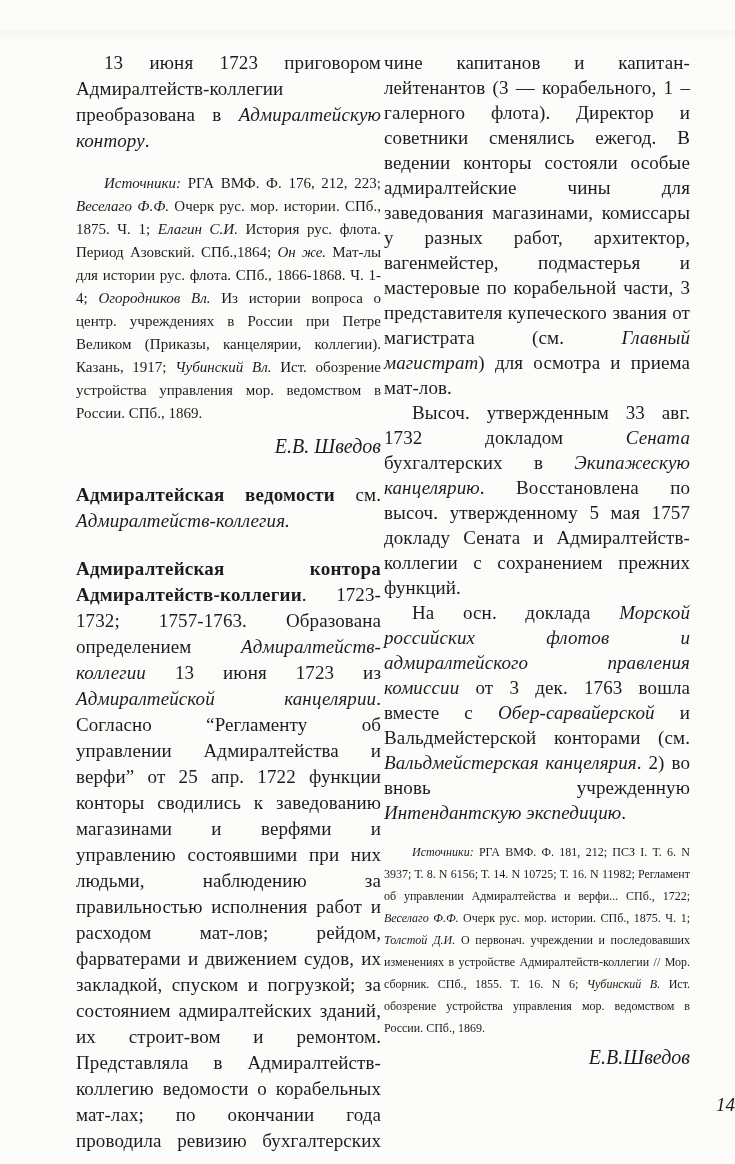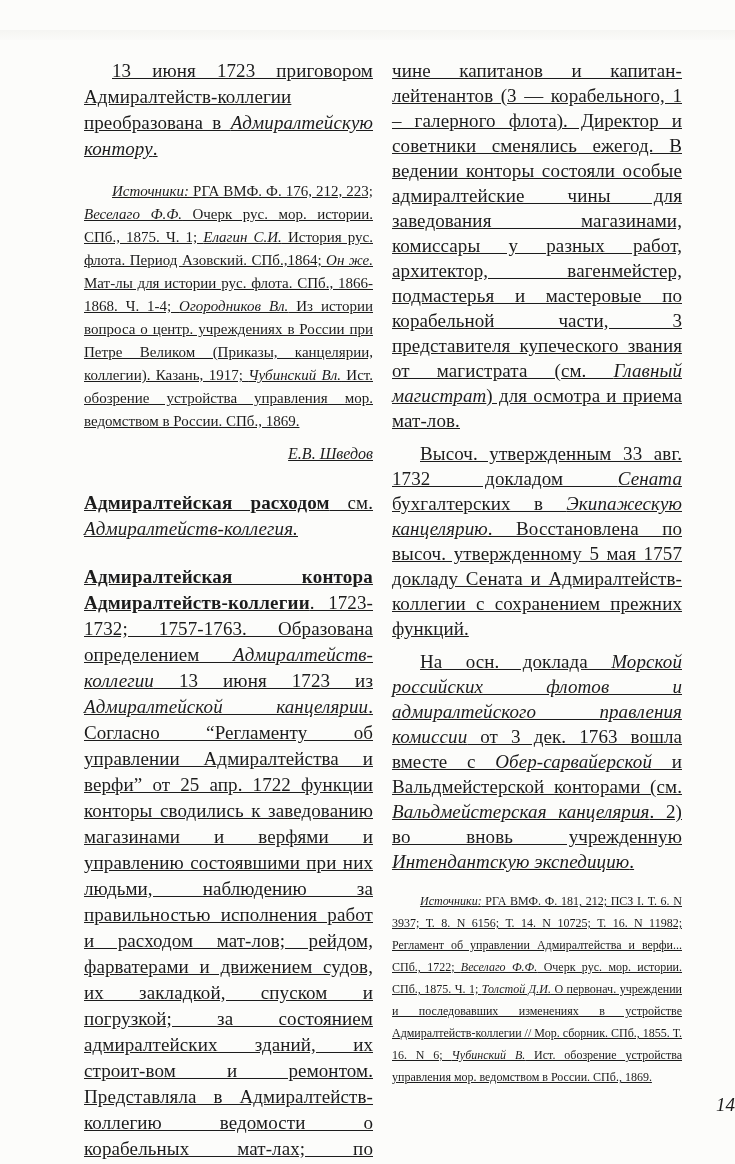--- a/index.html
+++ b/index.html
@@ -23,41 +23,41 @@
     width: 735px; height: 10px;
     background: linear-gradient(#f3f3f0, #fafaf8);
     opacity: .8;
   }
   .col {
     position: absolute; top: 50px;
     text-align: justify;
   }
   .col-left  { left: 76px;  width: 305px; }
   .col-right { left: 384px; width: 306px; }
-  p { margin: 8px; text-decoration: underline; }
+  p { margin: 0; }
   .body {
     font-size: 19px;
     line-height: 26px;
     letter-spacing: .1px;
   }
   .col-right .body { line-height: 25px; }
   .indent { text-indent: 28px; }
   .sources {
     font-size: 15px;
     line-height: 23px;
     text-indent: 28px;
     margin-top: 18px;
     text-align: justify;
   }
   .col-right .sources { font-size: 12px; line-height: 22px; margin-top: 16px; }
   .signature {
     margin-top: 9px;
     text-align: right;
     font-style: italic;
-    font-size: 16px;
+    font-size: 20px;
     line-height: 24px;
   }
   .col-right .signature { margin-top: 6px; }
   .gap-entry   { margin-top: 24px; }
   .gap-entry-2 { margin-top: 22px; }
   .it { font-style: italic; }
   .bd { font-weight: bold; letter-spacing: .2px; }
   .page-number {
     position: absolute;
     left: 45px; top: 1094px;
@@ -69,27 +69,28 @@
 </style>
 </head>
 <body>
 
 <div class="scan-page">
 
   <div class="col col-left">
     <p class="body indent"><span>13 июня 1723 приговором Адмиралтейств-коллегии преобразована в </span><span class="it">Адмиралтейскую контору</span><span>.</span></p>
     <p class="sources"><span class="it">Источники:</span><span> РГА ВМФ. Ф. 176, 212, 223; </span><span class="it">Веселаго Ф.Ф.</span><span> Очерк рус. мор. истории. СПб., 1875. Ч. 1; </span><span class="it">Елагин С.И.</span><span> История рус. флота. Период Азовский. СПб.,1864; </span><span class="it">Он же.</span><span> Мат-лы для истории рус. флота. СПб., 1866-1868. Ч. 1-4; </span><span class="it">Огородников Вл.</span><span> Из истории вопроса о центр. учреждениях в России при Петре Великом (Приказы, канцелярии, коллегии). Казань, 1917; </span><span class="it">Чубинский Вл.</span><span> Ист. обозрение устройства управления мор. ведомством в России. СПб., 1869.</span></p>
     <p class="signature"><span class="it">Е.В. Шведов</span></p>
-    <p class="body gap-entry"><span class="bd">Адмиралтейская расходом</span><span> см. </span><span class="it">Адмиралтейств-коллегия.</span></p>
+    <p class="body gap-entry"><span class="bd">Адмиралтейская ведомости</span><span> см. </span><span class="it">Адмиралтейств-коллегия.</span></p>
     <p class="body gap-entry-2"><span class="bd">Адмиралтейская контора Адмиралтейств-коллегии</span><span>. 1723-1732; 1757-1763. Образована определением </span><span class="it">Адмиралтейств-коллегии</span><span> 13 июня 1723 из </span><span class="it">Адмиралтейской канцелярии</span><span>. Согласно “Регламенту об управлении Адмиралтейства и верфи” от 25 апр. 1722 функции конторы сводились к заведованию магазинами и верфями и управлению состоявшими при них людьми, наблюдению за правильностью исполнения работ и расходом мат-лов; рейдом, фарватерами и движением судов, их закладкой, спуском и погрузкой; за состоянием адмиралтейских зданий, их строит-вом и ремонтом. Представляла в Адмиралтейств-коллегию ведомости о корабельных мат-лах; по окончании года проводила ревизию бухгалтерских книг; составляла ежемес. ведомости о расходе и остатке мат-лов в магазинах, обеспечивала припасами порты и издавала указы о расходе мат-лов; сдавала в Адмиралтейств-коллегию вновь построенные суда; ведала исполнением суд. приговоров. Возглавлялась директором, являвшимся одновременно директором верфи в чине капитан-командора. Ему подчинялись советники в</span></p>
   </div>
 
   <div class="col col-right">
     <p class="body"><span>чине капитанов и капитан-лейтенантов (3 — корабельного, 1 – галерного флота). Директор и советники сменялись ежегод. В ведении конторы состояли особые адмиралтейские чины для заведования магазинами, комиссары у разных работ, архитектор, вагенмейстер, подмастерья и мастеровые по корабельной части, 3 представителя купеческого звания от магистрата (см. </span><span class="it">Главный магистрат</span><span>) для осмотра и приема мат-лов.</span></p>
     <p class="body indent"><span>Высоч. утвержденным 33 авг. 1732 докладом </span><span class="it">Сената</span><span> бухгалтерских в </span><span class="it">Экипажескую канцелярию</span><span>. Восстановлена по высоч. утвержденному 5 мая 1757 докладу Сената и Адмиралтейств-коллегии с сохранением прежних функций.</span></p>
     <p class="body indent"><span>На осн. доклада </span><span class="it">Морской российских флотов и адмиралтейского правления комиссии</span><span> от 3 дек. 1763 вошла вместе с </span><span class="it">Обер-сарвайерской</span><span> и Вальдмейстерской конторами (см. </span><span class="it">Вальдмейстерская канцелярия</span><span>. 2) во вновь учрежденную </span><span class="it">Интендантскую экспедицию</span><span>.</span></p>
     <p class="sources"><span class="it">Источники:</span><span> РГА ВМФ. Ф. 181, 212; ПСЗ I. Т. 6. N 3937; Т. 8. N 6156; Т. 14. N 10725; Т. 16. N 11982; Регламент об управлении Адмиралтейства и верфи... СПб., 1722; </span><span class="it">Веселаго Ф.Ф.</span><span> Очерк рус. мор. истории. СПб., 1875. Ч. 1; </span><span class="it">Толстой Д.И.</span><span> О первонач. учреждении и последовавших изменениях в устройстве Адмиралтейств-коллегии // Мор. сборник. СПб., 1855. Т. 16. N 6; </span><span class="it">Чубинский В.</span><span> Ист. обозрение устройства управления мор. ведомством в России. СПб., 1869.</span></p>
+    <p class="signature"><span class="it">Е.В.Шведов</span></p>
 
   </div>
 
   <div class="page-number">14</div>
 
 </div>
 
 </body></html>

